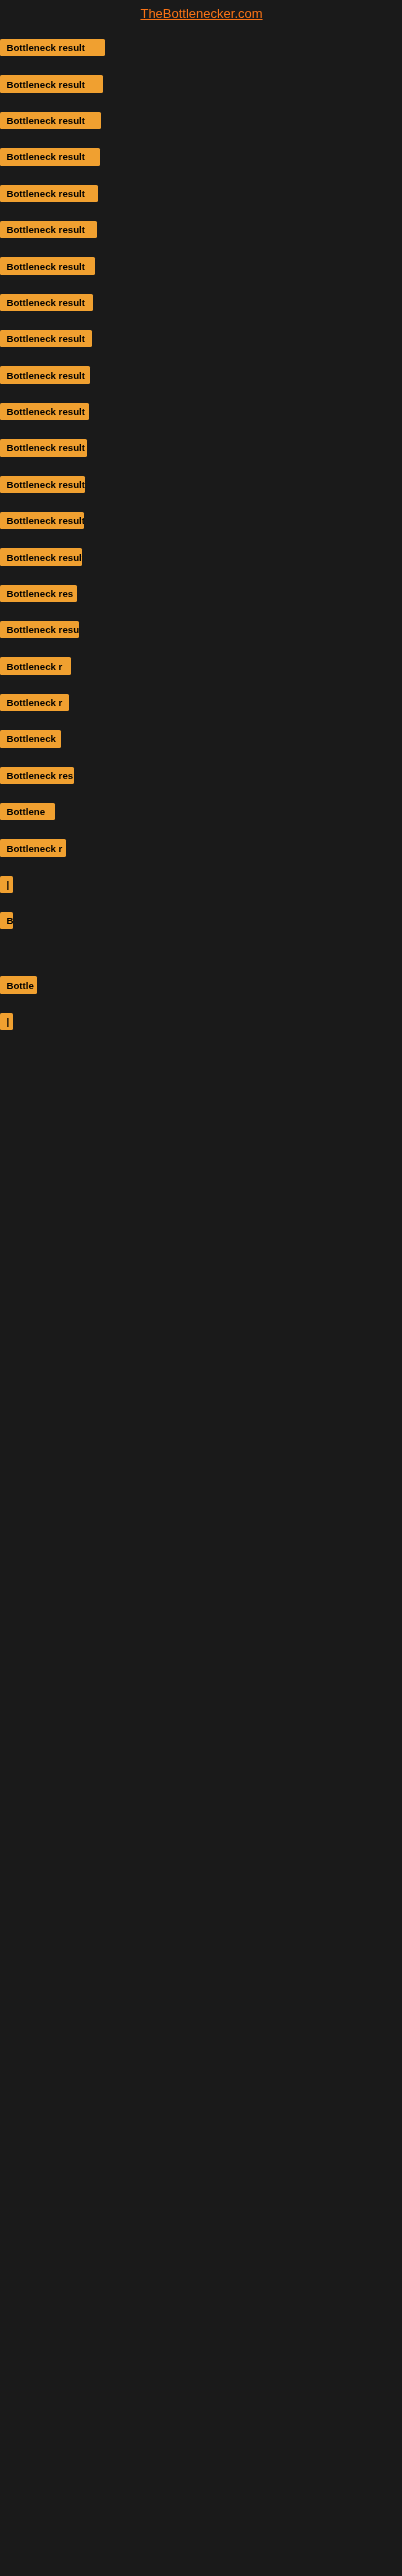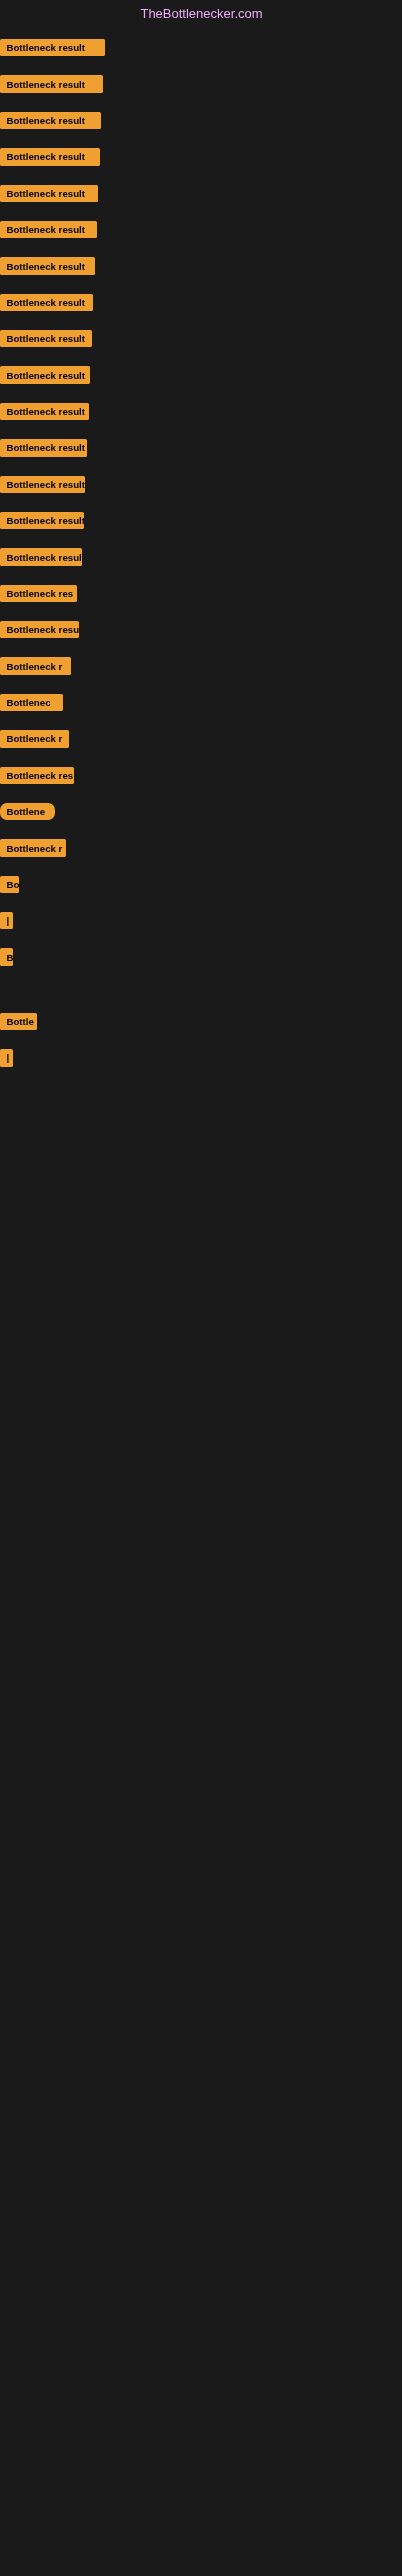--- a/index.html
+++ b/index.html
@@ -11,23 +11,24 @@
     body {
       background-color: #1a1a1a;
       width: 403px;
       min-height: 2576px;
       font-family: Arial, sans-serif;
       position: relative;
     }
 
     .site-title {
       text-align: center;
-      color: #f0abfc;
+      color: #f97316;
       font-size: 13px;
       padding: 6.4px 0 9.7px 0;
+      text-decoration: underline;
     }
 
     .bottleneck-item {
       margin-bottom: 0px;
       padding: 8px 8px 8px 0;
     }
 
     .bottleneck-label {
       display: inline-block;
       background-color: #f0a030;
@@ -59,24 +60,23 @@
     <div class="bottleneck-item"><span class="bottleneck-label" style="max-width: 92px; width: 92px;">Bottleneck result</span></div>
     <div class="bottleneck-item"><span class="bottleneck-label" style="max-width: 90px; width: 90px;">Bottleneck result</span></div>
     <div class="bottleneck-item"><span class="bottleneck-label" style="max-width: 89px; width: 89px;">Bottleneck result</span></div>
     <div class="bottleneck-item"><span class="bottleneck-label" style="max-width: 87px; width: 87px;">Bottleneck result</span></div>
     <div class="bottleneck-item"><span class="bottleneck-label" style="max-width: 85px; width: 85px;">Bottleneck result</span></div>
     <div class="bottleneck-item"><span class="bottleneck-label" style="max-width: 84px; width: 84px;">Bottleneck result</span></div>
     <div class="bottleneck-item"><span class="bottleneck-label" style="max-width: 82px; width: 82px;">Bottleneck result</span></div>
     <div class="bottleneck-item"><span class="bottleneck-label" style="max-width: 77px; width: 77px;">Bottleneck res</span></div>
     <div class="bottleneck-item"><span class="bottleneck-label" style="max-width: 79px; width: 79px;">Bottleneck result</span></div>
     <div class="bottleneck-item"><span class="bottleneck-label" style="max-width: 71px; width: 71px;">Bottleneck r</span></div>
-    <div class="bottleneck-item"><span class="bottleneck-label" style="max-width: 63px; width: 63px;">Bottlenec</span></div>
     <div class="bottleneck-item"><span class="bottleneck-label" style="max-width: 69px; width: 69px;">Bottleneck r</span></div>
+    <div class="bottleneck-item"><span class="bottleneck-label" style="max-width: 61px; width: 61px;">Bottleneck</span></div>
     <div class="bottleneck-item"><span class="bottleneck-label" style="max-width: 74px; width: 74px;">Bottleneck res</span></div>
-    <div class="bottleneck-item"><span class="bottleneck-label" style="max-width: 55px; width: 73px; border-radius: 7px;">Bottlene</span></div>
+    <div class="bottleneck-item"><span class="bottleneck-label" style="max-width: 55px; width: 73px;">Bottlene</span></div>
     <div class="bottleneck-item"><span class="bottleneck-label" style="max-width: 66px; width: 66px;">Bottleneck r</span></div>
-    <div class="bottleneck-item"><span class="bottleneck-label" style="max-width: 19.3px; width: 19.3px;">Bo</span></div>
     <div class="bottleneck-item"><span class="bottleneck-label" style="max-width: 6.4px; width: 6.4px;">|</span></div>
     <div class="bottleneck-item"><span class="bottleneck-label" style="max-width: 13px; width: 13px;">B</span></div>
     <div class="bottleneck-item"><span class="bottleneck-label" style="max-width: 37px; width: 37px; margin-top: 28px;">Bottle</span></div>
     <div class="bottleneck-item"><span class="bottleneck-label" style="max-width: 4.8px; width: 4.8px;">|</span></div>
   </div>
 
 
 </body></html>

